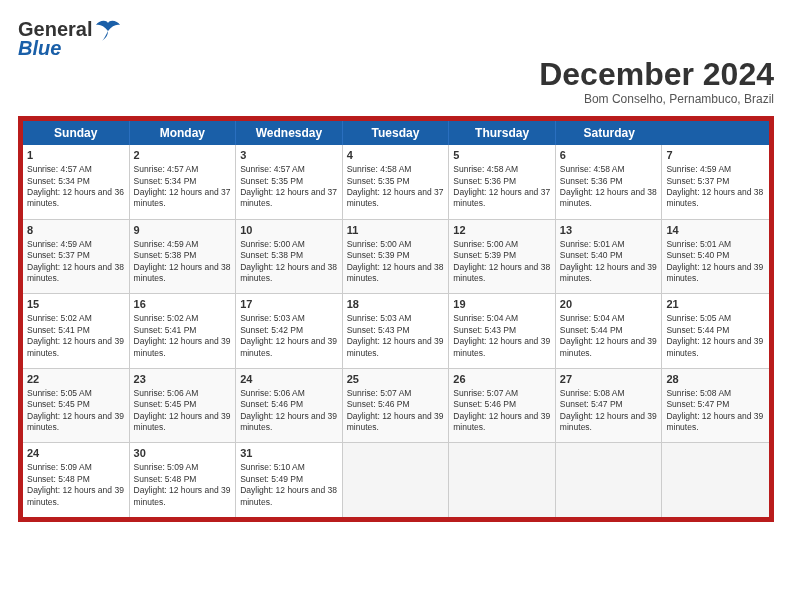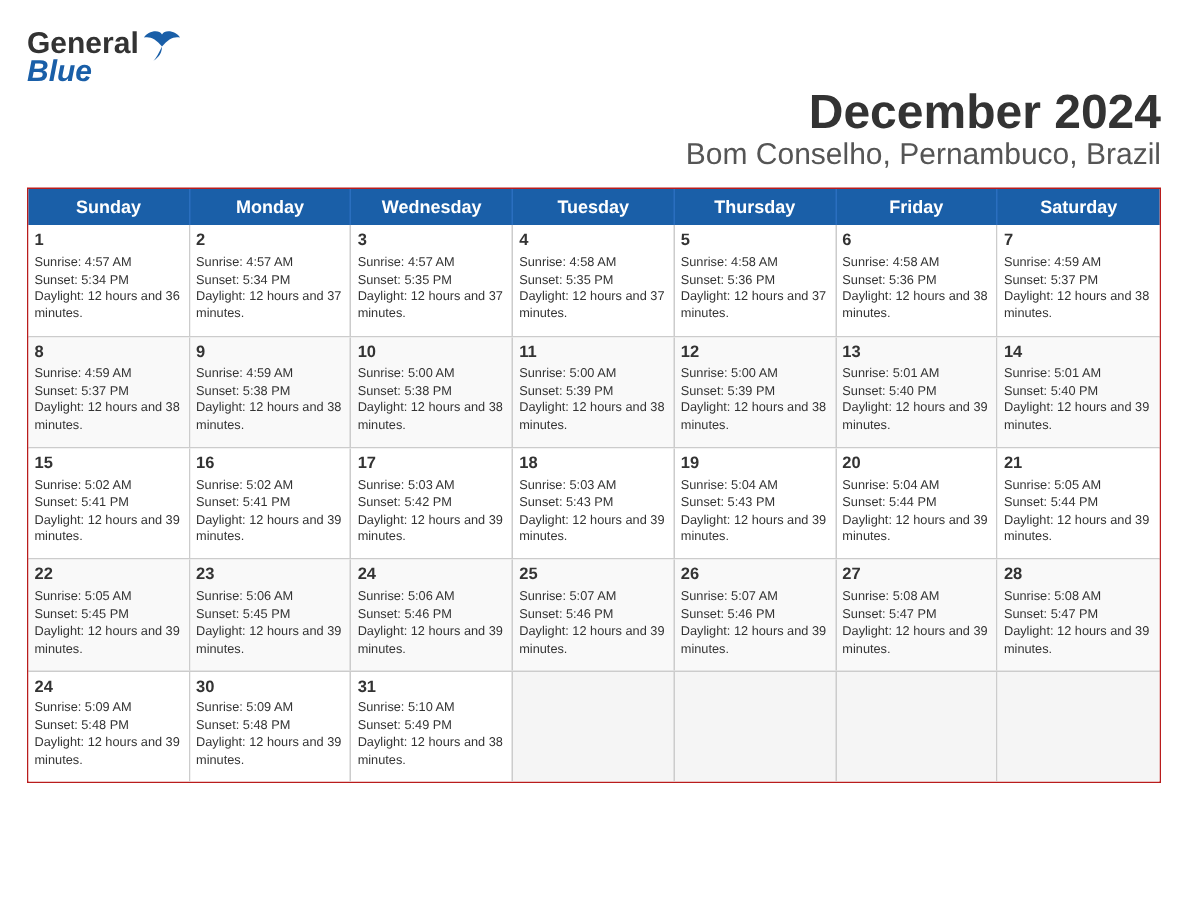--- a/index.html
+++ b/index.html
@@ -37,28 +37,28 @@
       text-align: right;
       margin-top: 39px;
     }
     .month-title {
       font-size: 32px;
       font-weight: bold;
       color: #333;
       line-height: 1.1;
     }
     .subtitle {
-      font-size: 20px;
+      font-size: 12px;
       color: #555;
     }
     .calendar {
       flex: 1;
       display: flex;
       flex-direction: column;
-      border: 1px solid #b91c1c;
+      border: 5px solid #b91c1c;
     }
     .cal-header {
       display: grid;
       grid-template-columns: repeat(7, 1fr);
       background: #1a5fa8;
     }
     .cal-header-cell {
       color: #fff;
       font-size: 12px;
       font-weight: bold;
@@ -126,21 +126,20 @@
     </div>
   </div>
 
   <div class="calendar">
     <div class="cal-header">
     <div class="cal-header-cell">Sunday</div>
         <div class="cal-header-cell">Monday</div>
         <div class="cal-header-cell">Wednesday</div>
         <div class="cal-header-cell">Tuesday</div>
         <div class="cal-header-cell">Thursday</div>
-        <div class="cal-header-cell">Friday</div>
         <div class="cal-header-cell">Saturday</div>
       </div>
     <div class="cal-body">
     <div class="cal-row">
           <div class="cal-cell"><span class="day-num">1</span><span>Sunrise: 4:57 AM</span><br><span>Sunset: 5:34 PM</span><br><span>Daylight: 12 hours and 36 minutes.</span></div>
           <div class="cal-cell"><span class="day-num">2</span><span>Sunrise: 4:57 AM</span><br><span>Sunset: 5:34 PM</span><br><span>Daylight: 12 hours and 37 minutes.</span></div>
           <div class="cal-cell"><span class="day-num">3</span><span>Sunrise: 4:57 AM</span><br><span>Sunset: 5:35 PM</span><br><span>Daylight: 12 hours and 37 minutes.</span></div>
           <div class="cal-cell"><span class="day-num">4</span><span>Sunrise: 4:58 AM</span><br><span>Sunset: 5:35 PM</span><br><span>Daylight: 12 hours and 37 minutes.</span></div>
           <div class="cal-cell"><span class="day-num">5</span><span>Sunrise: 4:58 AM</span><br><span>Sunset: 5:36 PM</span><br><span>Daylight: 12 hours and 37 minutes.</span></div>
           <div class="cal-cell"><span class="day-num">6</span><span>Sunrise: 4:58 AM</span><br><span>Sunset: 5:36 PM</span><br><span>Daylight: 12 hours and 38 minutes.</span></div>

